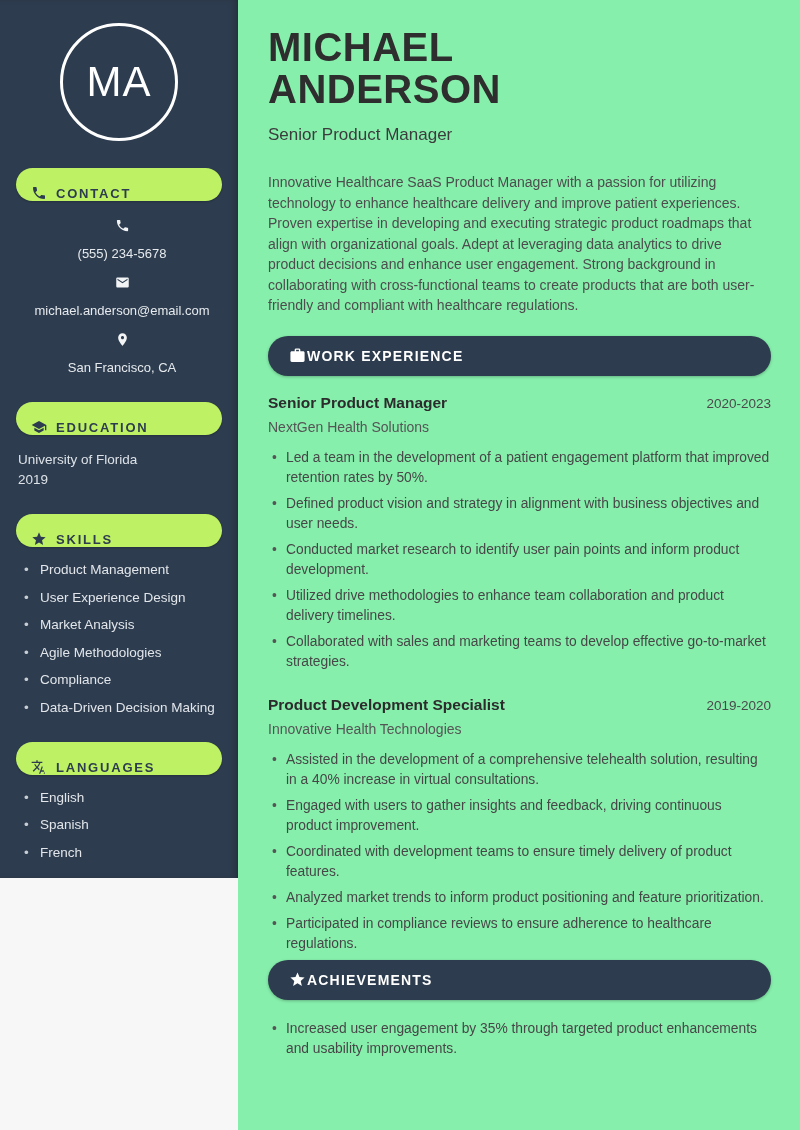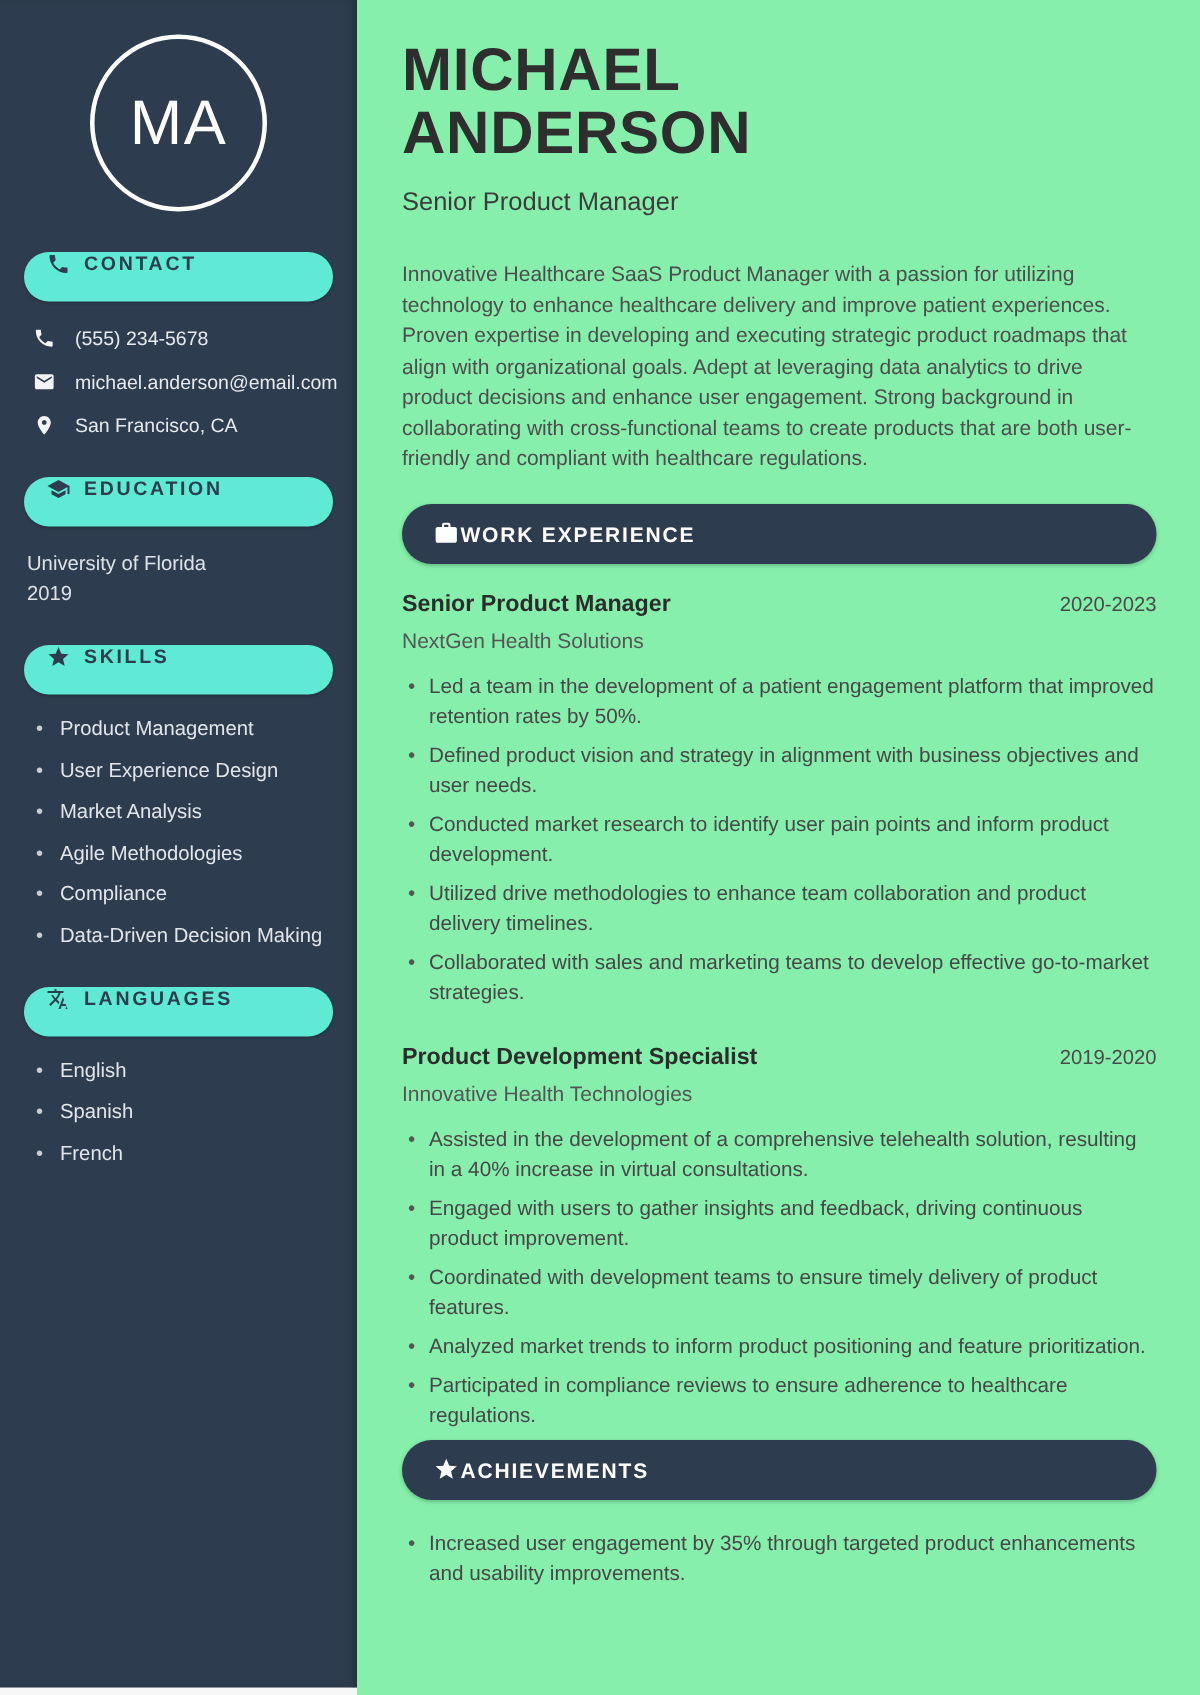--- a/index.html
+++ b/index.html
@@ -8,56 +8,56 @@
     font-family: "Liberation Sans", sans-serif;
     display: flex;
     overflow: hidden;
     background: #f7f7f8;
   }
 
   
   .sidebar {
     width: 238px;
     min-width: 238px;
-    height: 1125px;
+    height: 878px;
     background: #2d3c4e;
     color: #e9edf1;
     padding: 23px 16px 20px 16px;
     box-shadow: inset -5px 0 8px -5px rgba(0,0,0,0.35);
   }
   .avatar-wrap { display: flex; justify-content: center; }
   .avatar {
     width: 118px; height: 118px;
     border: 3px solid #ffffff;
     border-radius: 50%;
     display: flex; align-items: center; justify-content: center;
     color: #ffffff;
     font-size: 42px;
     font-weight: 500;
     letter-spacing: 1px;
   }
   .side-pill {
     margin-top: 27px;
-    background: #5eead4;
+    background: #bef264;
     color: #2d3c4e;
     border-radius: 17px;
     height: 33px;
-    display: flex; align-items: flex-start;
+    display: flex; align-items: flex-end;
     gap: 9px;
     padding: 0 15px;
     font-weight: bold;
     font-size: 13px;
     letter-spacing: 1.8px;
     box-shadow: 0 1px 2px rgba(0,0,0,0.2);
   }
   .side-pill .icon { display: flex; }
   .side-pill svg { width: 16px; height: 16px; }
 
   .contact-list { margin: 17px 0 6px 6px; list-style: none; }
-  .contact-row { display: flex; align-items: center; gap: 13px; margin-bottom: 14px; font-size: 13px; color: #e6eaee; }
+  .contact-row { display: flex; align-items: center; gap: 13px; margin-bottom: 14px; font-size: 13px; color: #e6eaee; flex-direction: column; }
   .contact-row .icon { display: flex; color: #f2f4f6; }
   .contact-row svg { width: 15px; height: 15px; }
 
   .edu-block { margin: 17px 0 4px 2px; }
   .edu-degree { color: #ffffff; font-weight: bold; font-size: 14.5px; line-height: 20px; }
   .edu-school { margin-top: 7px; font-size: 13.5px; color: #dde2e8; }
   .edu-year   { margin-top: 5px; font-size: 13.5px; color: #dde2e8; }
 
   .side-list { margin: 15px 0 4px 8px; list-style: none; }
   .side-list li {

